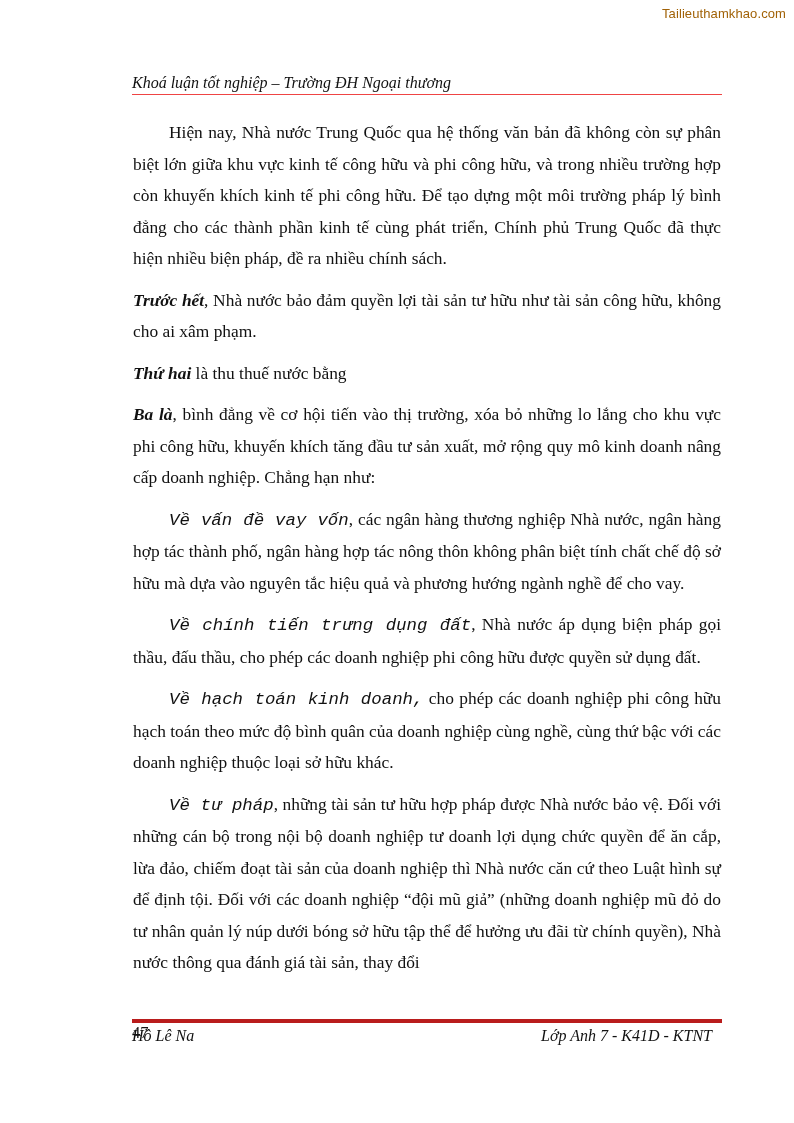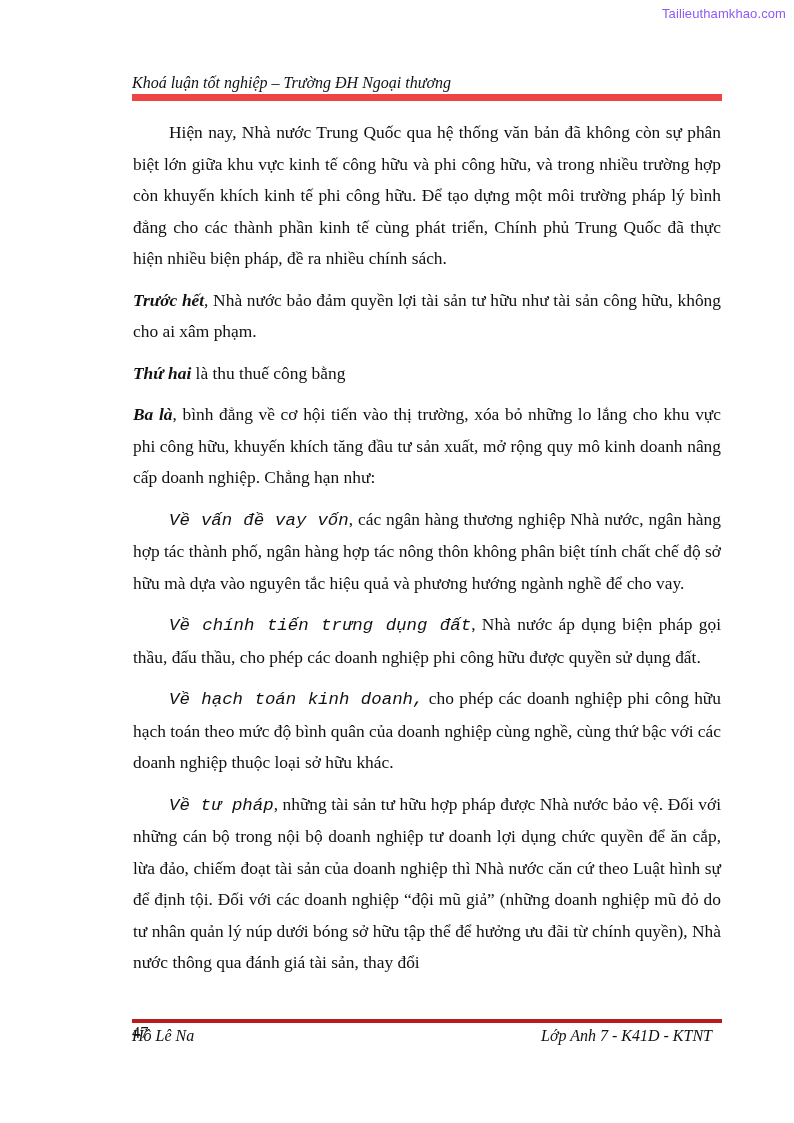--- a/index.html
+++ b/index.html
@@ -3,25 +3,25 @@
   <meta charset="utf-8">
   <style>
     html, body { margin: 0; padding: 0; }
     body {
       width: 794px; height: 1123px; background: #ffffff; position: relative; overflow: hidden;
       font-family: "Liberation Serif", "DejaVu Serif", serif; color: #111;
     }
     .watermark {
       position: absolute; top: 6px; right: 8px;
       font-family: "Liberation Sans", "DejaVu Sans", sans-serif;
-      font-size: 13px; color: #8b5cf6; letter-spacing: 0.1px;
+      font-size: 13px; color: #a16207; letter-spacing: 0.1px;
     }
     .header {
       position: absolute; left: 132px; top: 74px; width: 590px;
-      border-bottom: 7px solid #ef4444; padding-bottom: 2px;
+      border-bottom: 1px solid #ef4444; padding-bottom: 2px;
       font-style: italic; font-size: 16px; line-height: 18px;
     }
     .content {
       position: absolute; left: 133px; top: 115px; width: 588px;
       font-size: 17.4px; line-height: 31.5px;
     }
     .content p { margin: 2px 0 10px 0; text-align: justify; }
     .content p.indent { text-indent: 36px; }
     .lead-bold { font-weight: bold; font-style: italic; }
     .lead-ital { font-style: italic; font-family: Liberation Mono, monospace; }
@@ -44,21 +44,21 @@
 </div>
 
 <div class="content">
   <p class="indent">
     <span>Hiện nay, Nhà nước Trung Quốc qua hệ thống văn bản đã không còn sự phân biệt lớn giữa khu vực kinh tế công hữu và phi công hữu, và trong nhiều trường hợp còn khuyến khích kinh tế phi công hữu. Để tạo dựng một môi trường pháp lý bình đẳng cho các thành phần kinh tế cùng phát triển, Chính phủ Trung Quốc đã thực hiện nhiều biện pháp, đề ra nhiều chính sách.</span>
   </p>
   <p>
     <span class="lead-bold">Trước hết</span><span>, Nhà nước bảo đảm quyền lợi tài sản tư hữu như tài sản công hữu, không cho ai xâm phạm.</span>
   </p>
   <p>
-    <span class="lead-bold">Thứ hai</span><span> là thu thuế công bằng</span>
+    <span class="lead-bold">Thứ hai</span><span> là thu thuế nước bằng</span>
   </p>
   <p>
     <span class="lead-bold">Ba là</span><span>, bình đẳng về cơ hội tiến vào thị trường, xóa bỏ những lo lắng cho khu vực phi công hữu, khuyến khích tăng đầu tư sản xuất, mở rộng quy mô kinh doanh nâng cấp doanh nghiệp. Chẳng hạn như:</span>
   </p>
   <p class="indent">
     <span class="lead-ital">Về vấn đề vay vốn</span><span>, các ngân hàng thương nghiệp Nhà nước, ngân hàng hợp tác thành phố, ngân hàng hợp tác nông thôn không phân biệt tính chất chế độ sở hữu mà dựa vào nguyên tắc hiệu quả và phương hướng ngành nghề để cho vay.</span>
   </p>
   <p class="indent">
     <span class="lead-ital">Về chính tiến trưng dụng đất</span><span>, Nhà nước áp dụng biện pháp gọi thầu, đấu thầu, cho phép các doanh nghiệp phi công hữu được quyền sử dụng đất.</span>
   </p>

